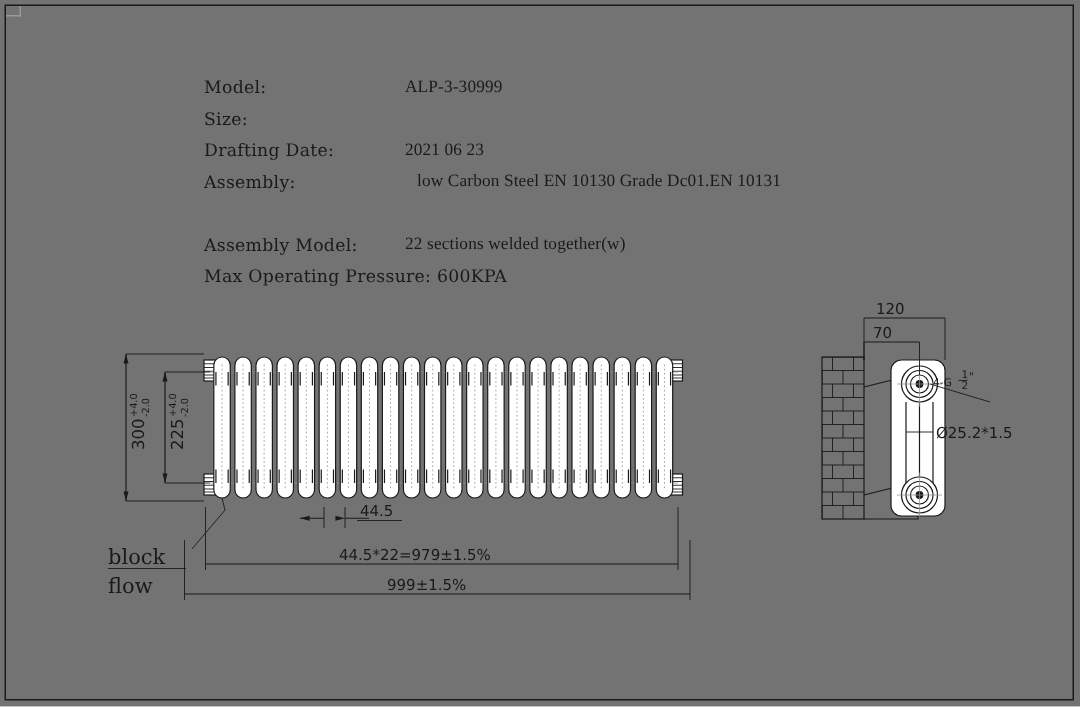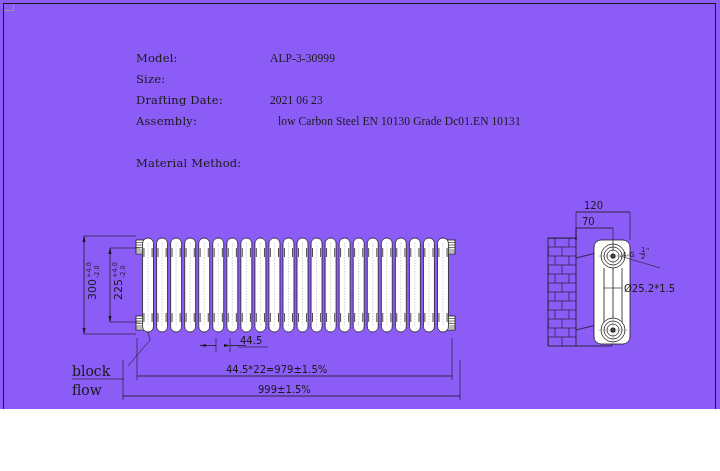--- a/index.html
+++ b/index.html
@@ -6,22 +6,22 @@
     margin: 0;
     padding: 0;
     background: #ffffff;
   }
   body {
     font-family: "DejaVu Serif", serif;
   }
   #page {
     position: relative;
     width: 720px;
-    height: 409px;
-    background: #8b5cf6;
+    height: 471px;
+    background: #737373;
     overflow: hidden;
   }
   .frame {
     position: absolute;
     left: 3px;
     top: 3px;
     width: 713px;
     height: 464px;
     border: 1px solid #1a1a1a;
     box-sizing: border-box;
@@ -129,21 +129,25 @@
       <span class="spec-label">Drafting Date:</span>
       <span class="spec-value">2021 06 23</span>
     </div>
     <div class="spec-row wide">
       <span class="spec-label">Assembly:</span>
       <span class="spec-value">low Carbon Steel   EN 10130 Grade Dc01.EN 10131</span>
     </div>
     <div class="spec-row">
     </div>
     <div class="spec-row">
-      <span class="spec-label">Material Method:</span>
+      <span class="spec-label">Assembly Model:</span>
+      <span class="spec-value">22 sections welded together(w)</span>
+    </div>
+    <div class="spec-row single">
+      <span class="spec-label">Max Operating Pressure: 600KPA</span>
     </div>
   </div>
 
   <svg class="draw" viewBox="0 0 720 471">
     <defs>
       <marker id="arrL" markerWidth="9" markerHeight="7" refX="8" refY="3.5" orient="auto">
         <path d="M8,3.5 L0,1.4 L0,5.6 Z" fill="#1a1a1a"></path>
       </marker>
       <marker id="arrR" markerWidth="9" markerHeight="7" refX="1" refY="3.5" orient="auto">
         <path d="M1,3.5 L9,1.4 L9,5.6 Z" fill="#1a1a1a"></path>

